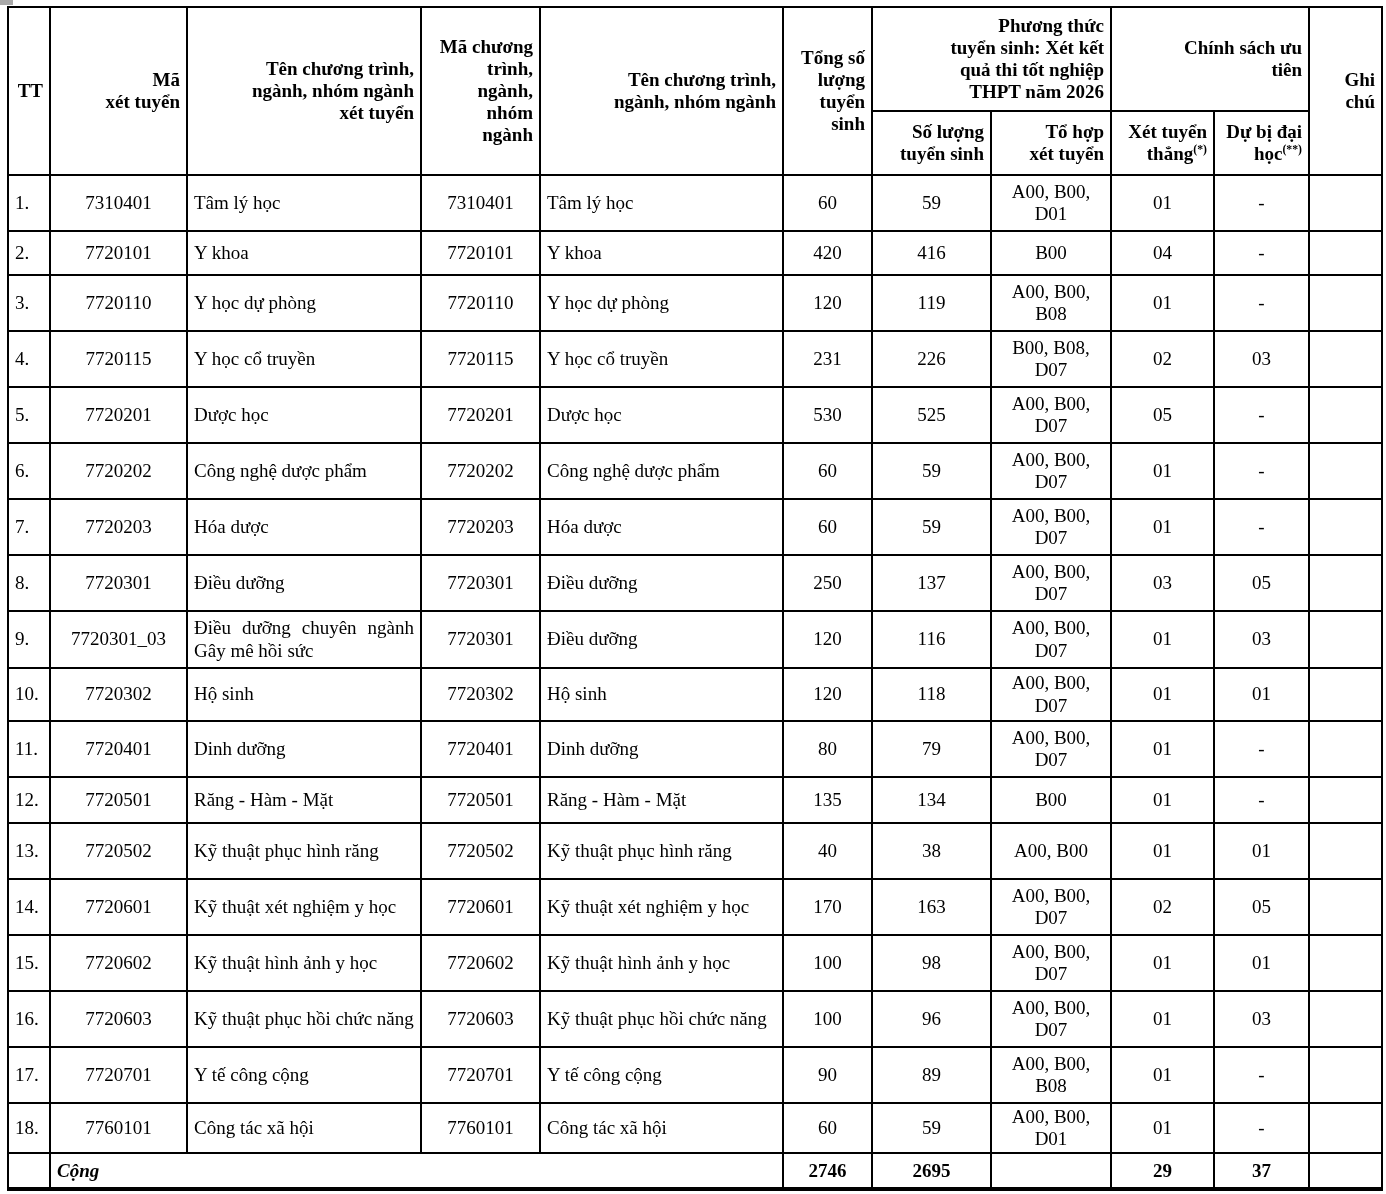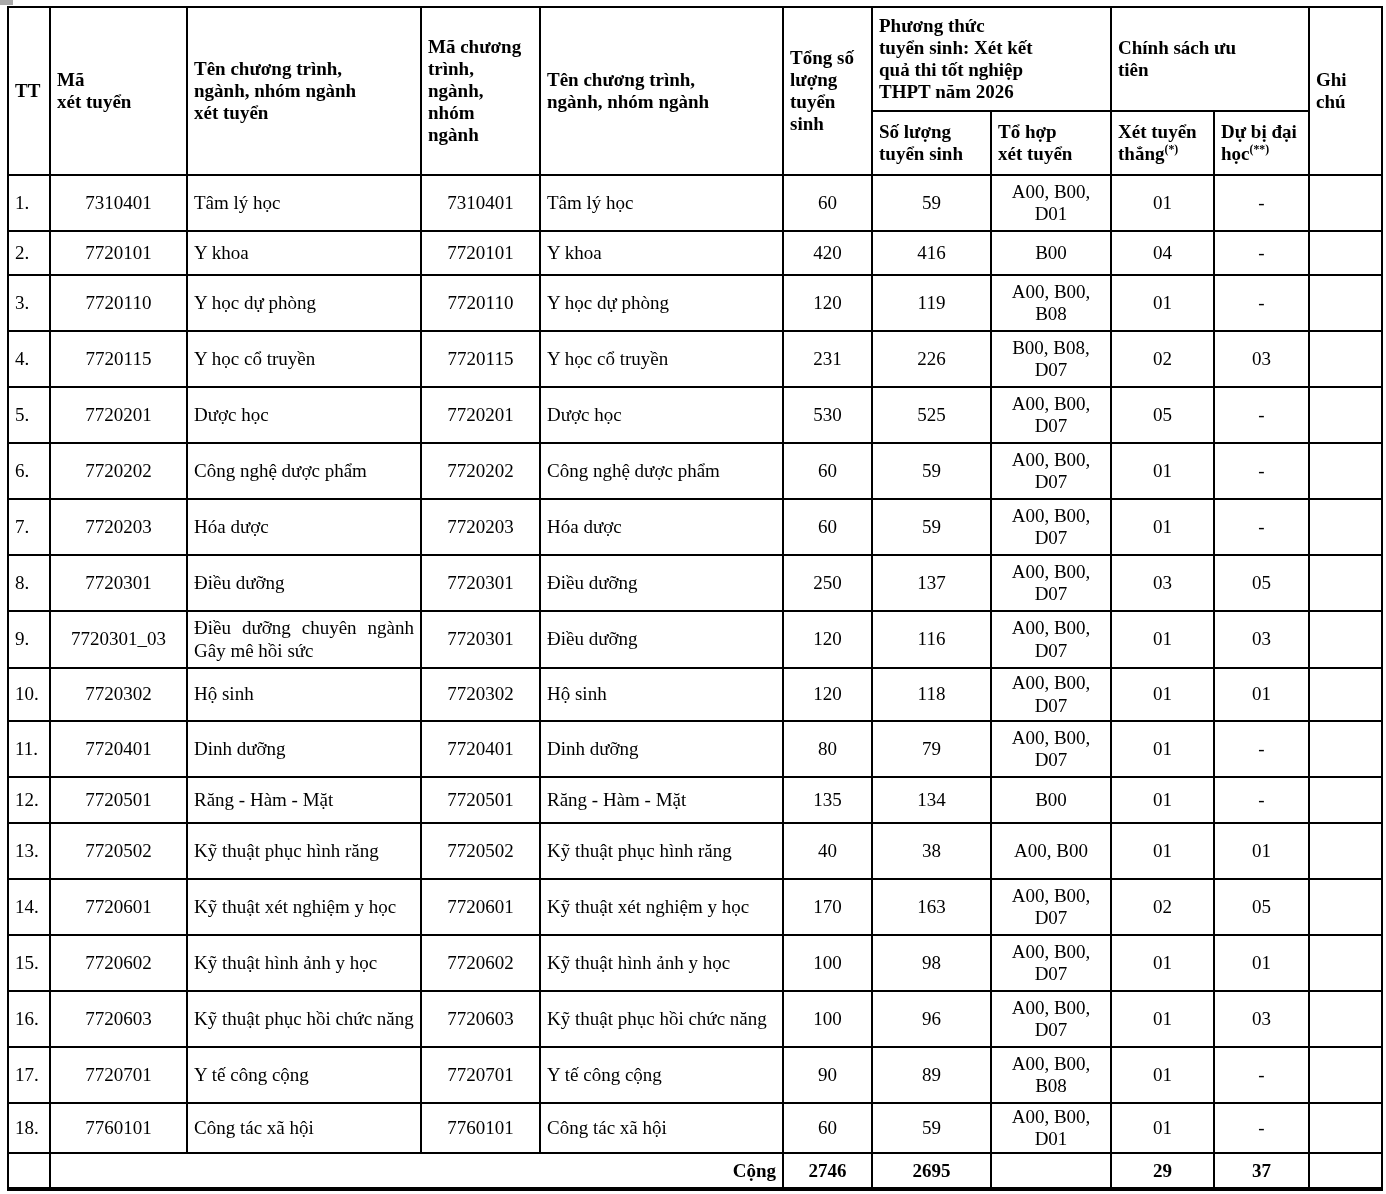--- a/index.html
+++ b/index.html
@@ -28,29 +28,29 @@
     line-height: 1.16;
   }
   table.admission th, table.admission td {
     border: 2px solid #000;
     padding: 2px 6px;
     vertical-align: middle;
     overflow: hidden;
   }
   table.admission th {
     font-weight: bold;
-    text-align: left;
+    text-align: right;
     white-space: pre-line;
   }
   td.c   { text-align: center; }
   td.tt  { text-align: left; padding-left: 7px; }
   td.name{ text-align: justify; }
   td.top { vertical-align: top; }
   tr.total-row td { font-weight: bold; border-bottom: 4px solid #000; }
-  tr.total-row td.total-label { text-align: right; }
+  tr.total-row td.total-label { text-align: left; font-style: italic; }
   sup { font-size: 0.62em; line-height: 0; }
 </style>
 </head>
 <body>
 
 <div class="page">
   <div class="corner-artifact"></div>
 
   <table class="admission">
     <colgroup>

